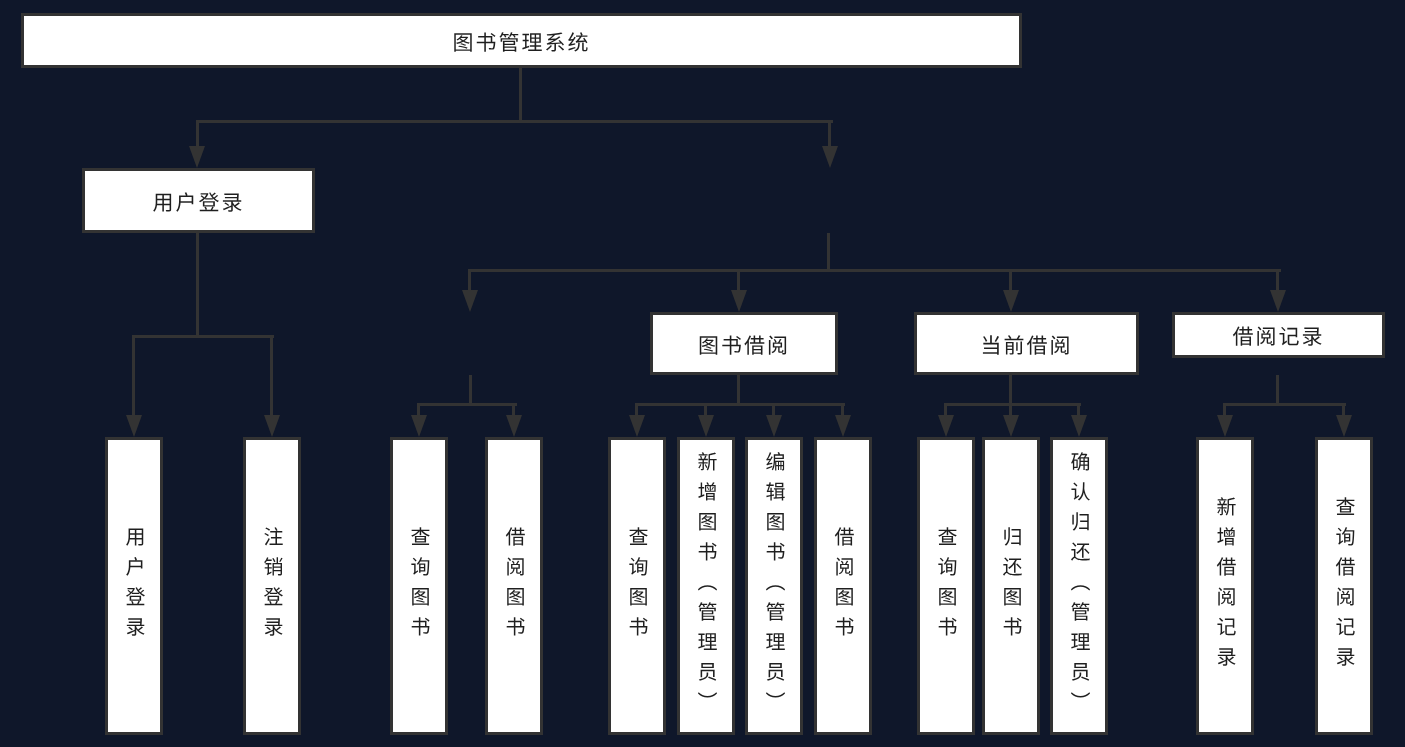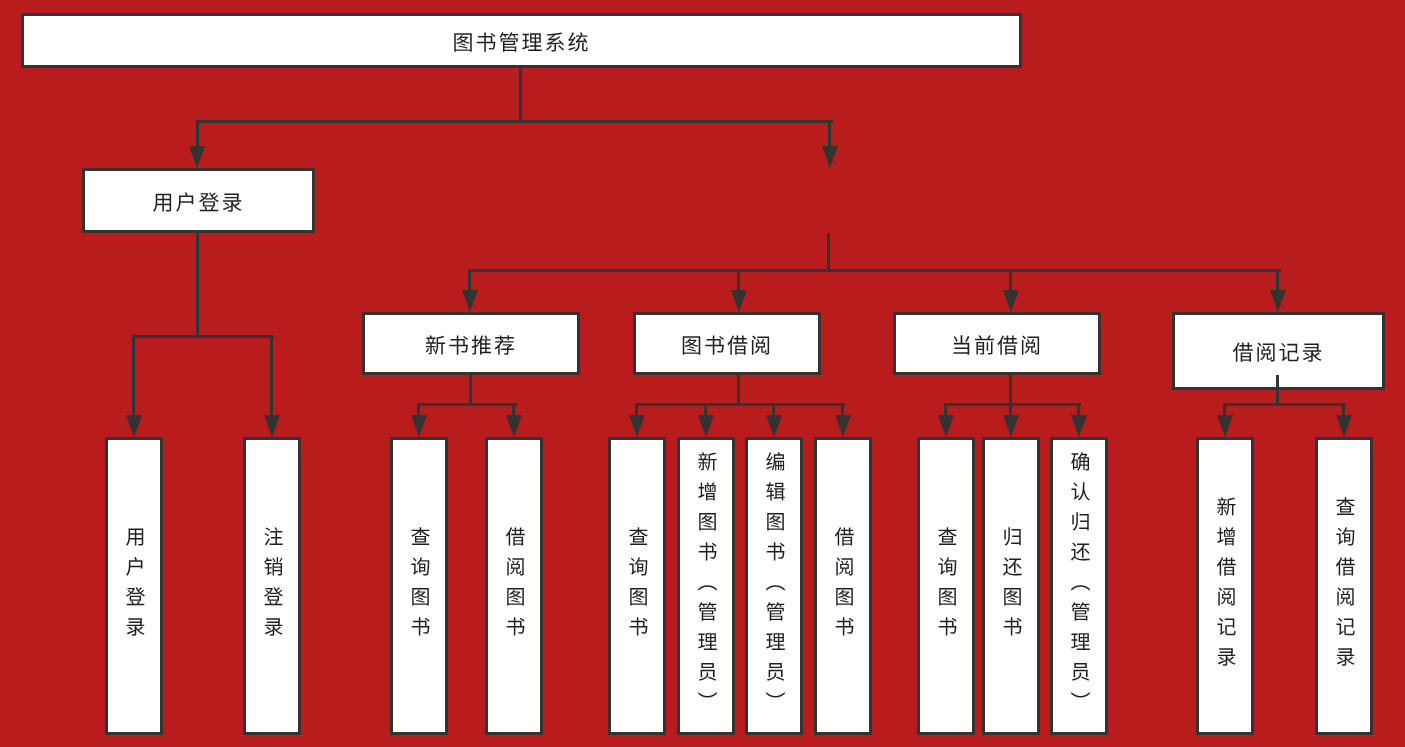--- a/index.html
+++ b/index.html
@@ -1,20 +1,20 @@
 <!DOCTYPE html>
 <html lang="zh-CN"><head>
 <meta charset="utf-8">
 <style>
   * { margin:0; padding:0; box-sizing:border-box; }
   html,body { background:#ffffff; }
   body { font-family:"Liberation Sans","DejaVu Sans",sans-serif; }
   .canvas {
     position:relative; width:1405px; height:747px;
-    background:#b91c1c; overflow:hidden; color:#1f1f1f;
+    background:#0f172a; overflow:hidden; color:#1f1f1f;
   }
   .hbox {
     position:absolute; border:3px solid #333333; background:#ffffff;
     display:flex; align-items:center; justify-content:center;
     font-size:21px; letter-spacing:2px; color:#1f1f1f; white-space:nowrap;
   }
   .vbox {
     position:absolute; top:437px; width:58px; height:298px;
     border:3px solid #333333; background:#ffffff;
     display:flex; align-items:center; justify-content:center;
@@ -61,24 +61,23 @@
   <div class="hline" style="left:468px;top:269px;width:813px"></div>
   <div class="vline" style="left:468px;top:269px;height:23px"></div>
   <div class="arrow" style="left:462px;top:290px"></div>
   <div class="vline" style="left:737px;top:269px;height:23px"></div>
   <div class="arrow" style="left:731px;top:290px"></div>
   <div class="vline" style="left:1009px;top:269px;height:23px"></div>
   <div class="arrow" style="left:1003px;top:290px"></div>
   <div class="vline" style="left:1276px;top:269px;height:23px"></div>
   <div class="arrow" style="left:1270px;top:290px"></div>
 
-  <div class="hbox" style="left:362px;top:312px;width:218px;height:63px">新书推荐</div>
-  <div class="hbox" style="left:633px;top:312px;width:188px;height:63px">图书借阅</div>
-  <div class="hbox" style="left:893px;top:312px;width:208px;height:63px">当前借阅</div>
-  <div class="hbox" style="left:1172px;top:312px;width:213px;height:78px">借阅记录</div>
+  <div class="hbox" style="left:650px;top:312px;width:188px;height:63px">图书借阅</div>
+  <div class="hbox" style="left:914px;top:312px;width:225px;height:63px">当前借阅</div>
+  <div class="hbox" style="left:1172px;top:312px;width:213px;height:46px">借阅记录</div>
 
   <div class="vline" style="left:469px;top:375px;height:31px"></div>
   <div class="hline" style="left:417px;top:403px;width:100px"></div>
   <div class="vline" style="left:417px;top:403px;height:14px"></div>
   <div class="arrow" style="left:411px;top:415px"></div>
   <div class="vline" style="left:512px;top:403px;height:14px"></div>
   <div class="arrow" style="left:506px;top:415px"></div>
 
   <div class="vline" style="left:737px;top:375px;height:31px"></div>
   <div class="hline" style="left:635px;top:403px;width:210px"></div>

